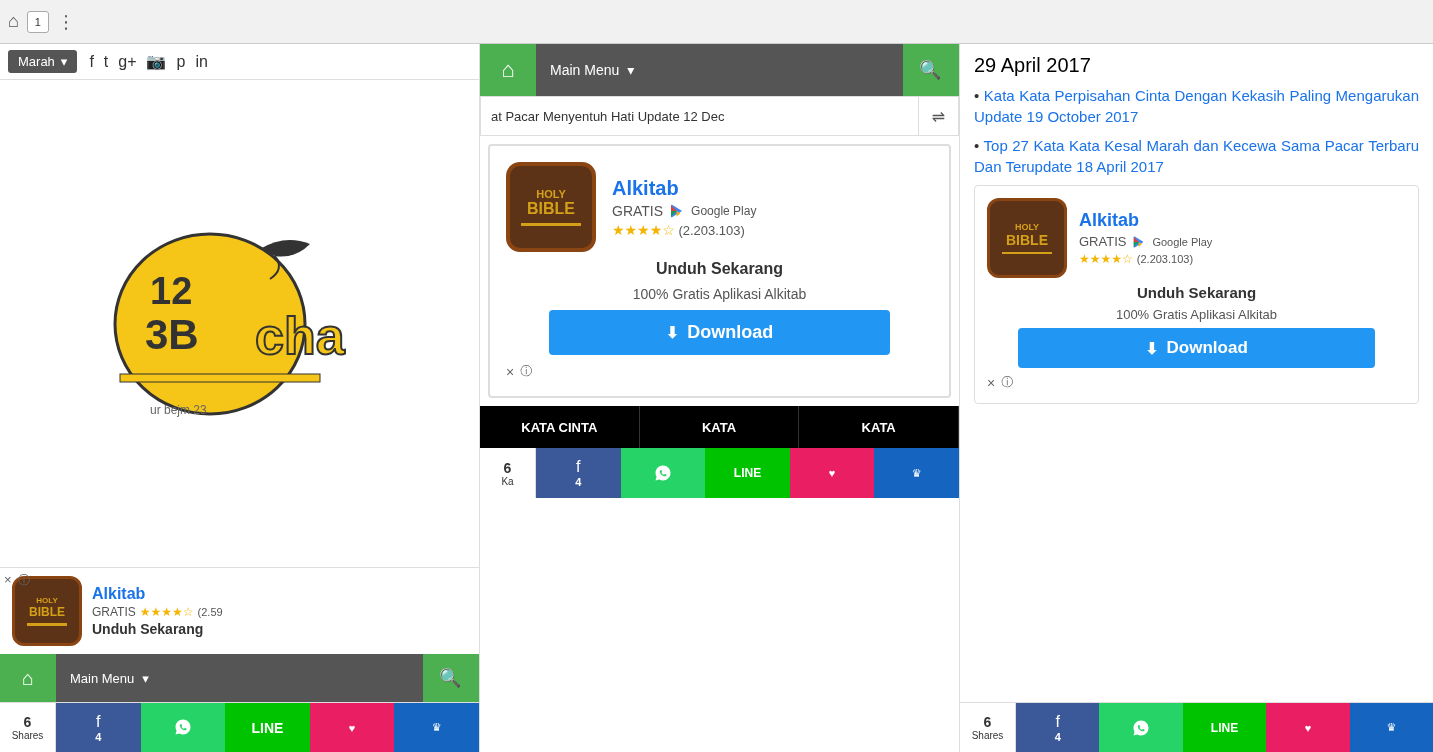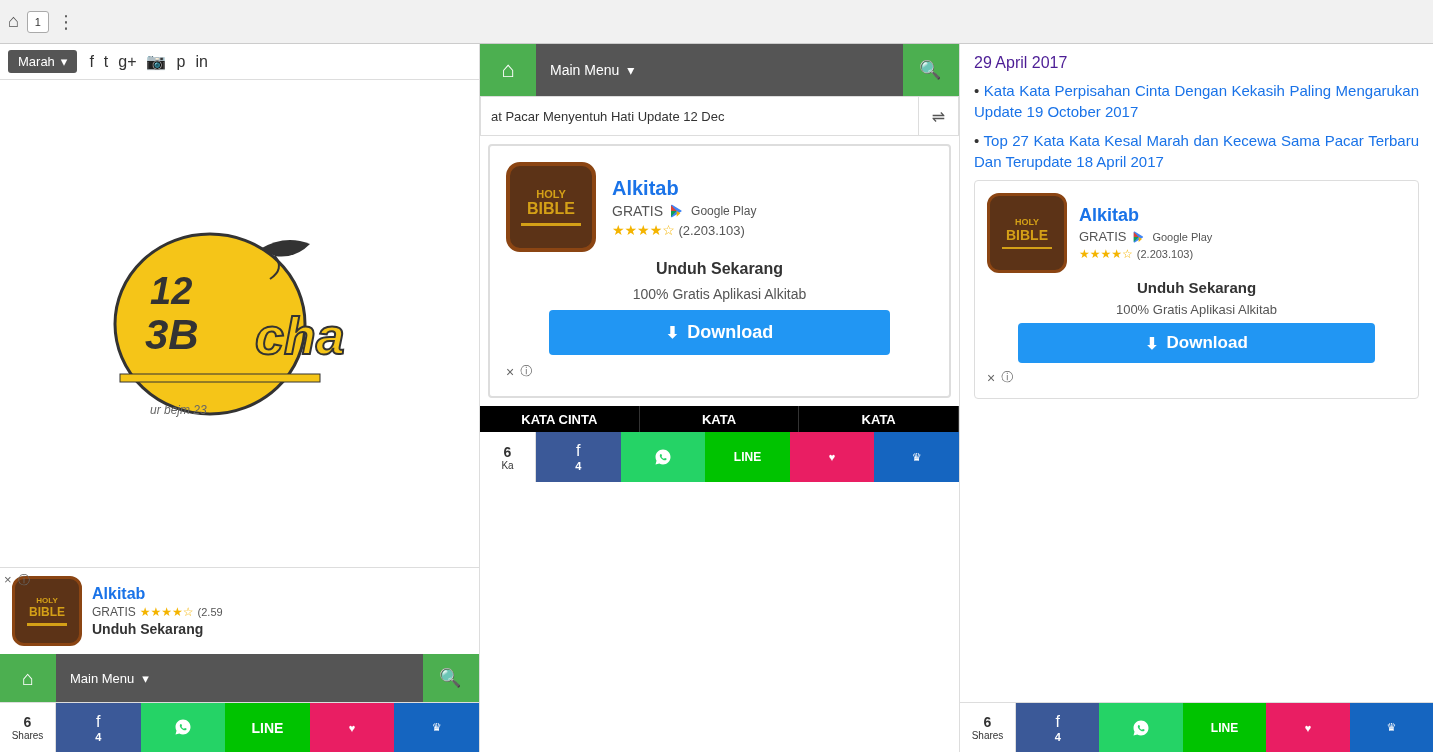--- a/index.html
+++ b/index.html
@@ -45,21 +45,21 @@
     .social-icons { display: flex; gap: 10px; align-items: center; }
     .social-icon { font-size: 16px; color: #333; cursor: pointer; }
 
     
     .left-logo-area {
       flex: 1; display: flex; flex-direction: column; align-items: center; justify-content: center;
       padding: 10px; background: #fff;
     }
     .logo-img {
       width: 260px; height: 200px; background: #fff;
-      display: flex; align-items: center; justify-content: center; font-style: italic;
+      display: flex; align-items: center; justify-content: center;
     }
 
     
     .ad-card-left {
       background: #fff; border-top: 1px solid #ddd; padding: 8px 12px;
       display: flex; align-items: center; gap: 10px;
     }
     .bible-icon-small {
       width: 70px; height: 70px; background: #5c3317;
       border-radius: 12px; display: flex; flex-direction: column; align-items: center; justify-content: center;
@@ -168,41 +168,41 @@
     .download-btn-mid {
       background: #2196f3; color: #fff; border: none; border-radius: 4px;
       padding: 12px 40px; font-size: 18px; font-weight: bold; cursor: pointer;
       display: flex; align-items: center; gap: 8px; width: 80%;
       justify-content: center;
     }
     .ad-close-row { display: flex; align-items: center; gap: 6px; font-size: 13px; color: #666; width: 100%; }
 
     
     .tabs-bar {
-      display: flex; background: #000; height: 26px;
+      display: flex; background: #000; height: 42px;
     }
     .tab-item {
       flex: 1; display: flex; align-items: center; justify-content: center;
       color: #fff; font-size: 13px; font-weight: bold; cursor: pointer; border-right: 1px solid #333;
     }
     .tab-item.active { background: #000; }
     .mid-shares-bar {
       background: #fff; display: flex; align-items: stretch; height: 50px;
     }
     .shares-count-mid {
       display: flex; flex-direction: column; align-items: center; justify-content: center;
       width: 56px; background: #fff; border-right: 1px solid #ddd; font-size: 10px; color: #333;
     }
 
     
     .right-panel {
       flex: 1; display: flex; flex-direction: column; overflow: hidden; background: #fff;
     }
     .right-content { flex: 1; padding: 10px 14px; overflow: hidden; }
-    .right-date { font-size: 16px; color: #4c1d95; margin-bottom: 8px; }
+    .right-date { font-size: 20px; color: #000000; margin-bottom: 8px; }
     .right-article-link {
       font-size: 15px; color: #1a73e8; margin-bottom: 8px; line-height: 1.4; cursor: pointer;
       text-align: justify;
     }
     .right-article-link .bullet { color: #333; }
     .right-ad-block {
       background: #fff; border: 1px solid #ddd; border-radius: 4px; padding: 12px;
       display: flex; flex-direction: column; align-items: center; gap: 6px; margin-top: 8px;
     }
     .right-ad-header { display: flex; gap: 12px; align-items: center; width: 100%; }

